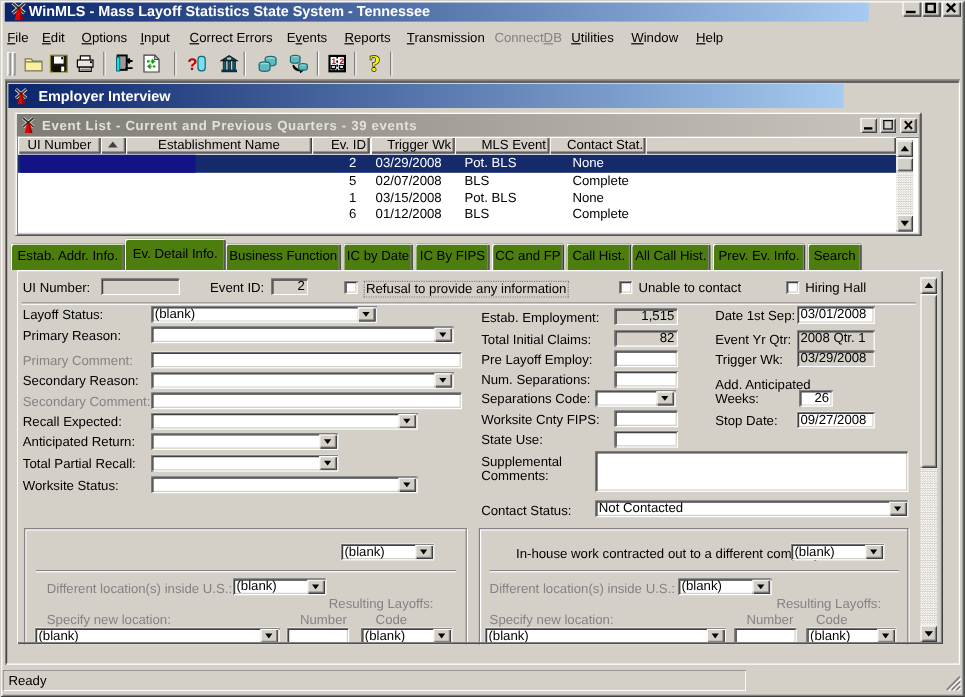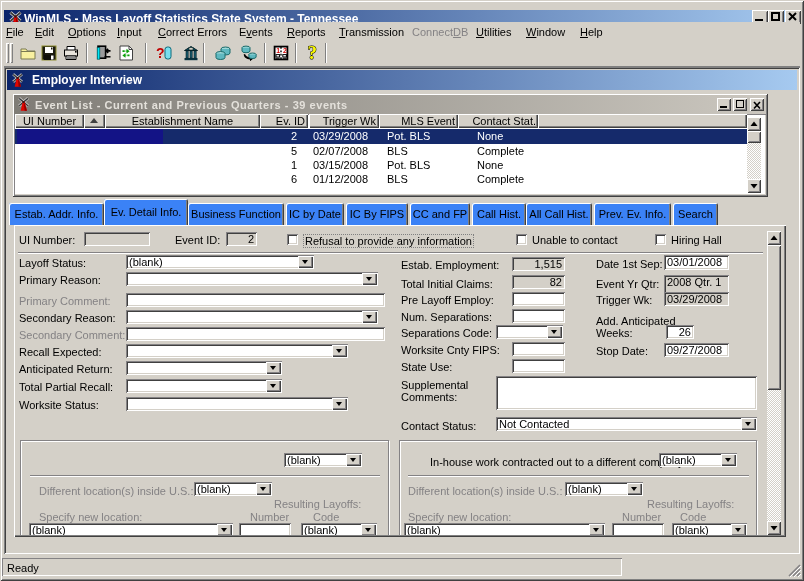--- a/index.html
+++ b/index.html
@@ -12,29 +12,29 @@
 .gray{background:#d4d0c8}
 .rt{text-align:right}
 .cbtn{right:1px;top:1px;width:15px;bottom:1px;background:#d4d0c8;box-shadow:inset 1px 1px 0 #fff,inset -1px -1px 0 #404040,inset -2px -2px 0 #848284}
 .cbtn:after{content:"";position:absolute;left:4px;top:4px;border:3.5px solid transparent;border-top:4px solid #000;border-bottom:none}
 .chk{width:11px;height:11px;background:#fff;box-shadow:inset 1px 1px 0 #848284,inset -1px -1px 0 #fff,inset 2px 2px 0 #404040,inset -2px -2px 0 #d4d0c8}
 .sbtn{background:#d4d0c8;box-shadow:inset 1px 1px 0 #fff,inset -1px -1px 0 #404040,inset 2px 2px 0 #d4d0c8,inset -2px -2px 0 #848284}
 .track{background-image:conic-gradient(#fff 25%,#d4d0c8 0 50%,#fff 0 75%,#d4d0c8 0);background-size:2px 2px}
 .thumb{background:#d4d0c8;box-shadow:inset 1px 1px 0 #fff,inset -1px -1px 0 #404040,inset 2px 2px 0 #d4d0c8,inset -2px -2px 0 #848284}
 .hsep{height:2px;border-top:1px solid #848284;border-bottom:1px solid #fff}
 .etch{border:1px solid #848284;box-shadow:inset 1px 1px 0 #fff,1px 1px 0 #fff}
-.tab{top:5px;height:22px;background:#3b82f6;box-shadow:inset 1px 1px 0 #fff,inset -1px 0 0 #404040,inset -2px 0 0 #808080;border-top-right-radius:2px;border-top-left-radius:2px;font-size:11px;text-align:center;padding-top:5px}
+.tab{top:5px;height:22px;background:#4d7c0f;box-shadow:inset 1px 1px 0 #fff,inset -1px 0 0 #404040,inset -2px 0 0 #808080;border-top-right-radius:2px;border-top-left-radius:2px;font-size:11px;text-align:center;padding-top:5px}
 .hseg{top:0;height:14px;background:#d4d0c8;box-shadow:inset 1px 1px 0 #fff,inset -1px -1px 0 #404040,inset -2px -2px 0 #808080;font-size:11px;line-height:14px;white-space:nowrap;overflow:hidden}
 .cell{font-size:11px;line-height:14px;white-space:nowrap}
 </style></head>
 <body>
 
 <div style="left:0;top:0;width:804px;height:581px;box-shadow:inset 1px 1px 0 #d4d0c8,inset -1px -1px 0 #404040,inset 2px 2px 0 #fff,inset -2px -2px 0 #808080;z-index:50;pointer-events:none"></div>
 
-<div id="titlebar" style="left:4px;top:10px;width:796px;height:18px;background:linear-gradient(90deg,#0a246a,#a6caf0)">
+<div id="titlebar" style="left:4px;top:0;width:720px;height:18px;background:linear-gradient(90deg,#0a246a,#a6caf0)">
   <div style="left:4px;top:1px;width:16px;height:16px">
     <svg width="16" height="16" viewBox="0 0 16 16">
       <g stroke="#e8e8e8" stroke-width="3">
           <line x1="2.5" y1="1.5" x2="12.5" y2="10"></line>
           <line x1="12.5" y1="1.5" x2="2.5" y2="10"></line>
         </g>
       <g stroke="#383838" stroke-width="1.7">
           <line x1="2.5" y1="1.5" x2="12.5" y2="10"></line>
           <line x1="12.5" y1="1.5" x2="2.5" y2="10"></line>
         </g>
@@ -161,21 +161,21 @@
     <rect x="9.8" y="9.6" width="3.6" height="2.4" fill="none" stroke="#000"></rect>
     <path d="M9.8 13.2 h3.6" stroke="#000"></path>
       </svg></div>
   <div style="left:300px;top:3px"><svg width="18" height="20" viewBox="0 0 18 20">
     <text x="3.5" y="16" font-family="Liberation Serif" font-size="19" font-weight="bold" fill="#f8f800" stroke="#000" stroke-width="1" paint-order="stroke">?</text>
       </svg></div>
 </div>
 
 <div id="client" style="left:4px;top:67px;width:796px;height:487px;background:#d4d0c8;box-shadow:inset 1px 1px 0 #808080,inset -1px -1px 0 #fff,inset 2px 2px 0 #404040,inset -2px -2px 0 #d4d0c8">
 
-  <div style="left:3px;top:3px;width:790px;height:20px;background:linear-gradient(90deg,#0a246a,#a6caf0)">
+  <div style="left:3px;top:3px;width:696px;height:20px;background:linear-gradient(90deg,#0a246a,#a6caf0)">
     <div style="left:4px;top:3px;width:14px;height:14px">
       <svg width="14" height="14" viewBox="0 0 16 16">
         <g stroke="#e8e8e8" stroke-width="3">
             <line x1="2.5" y1="1.5" x2="12.5" y2="10"></line>
             <line x1="12.5" y1="1.5" x2="2.5" y2="10"></line>
           </g>
         <g stroke="#383838" stroke-width="1.7">
             <line x1="2.5" y1="1.5" x2="12.5" y2="10"></line>
             <line x1="12.5" y1="1.5" x2="2.5" y2="10"></line>
           </g>

